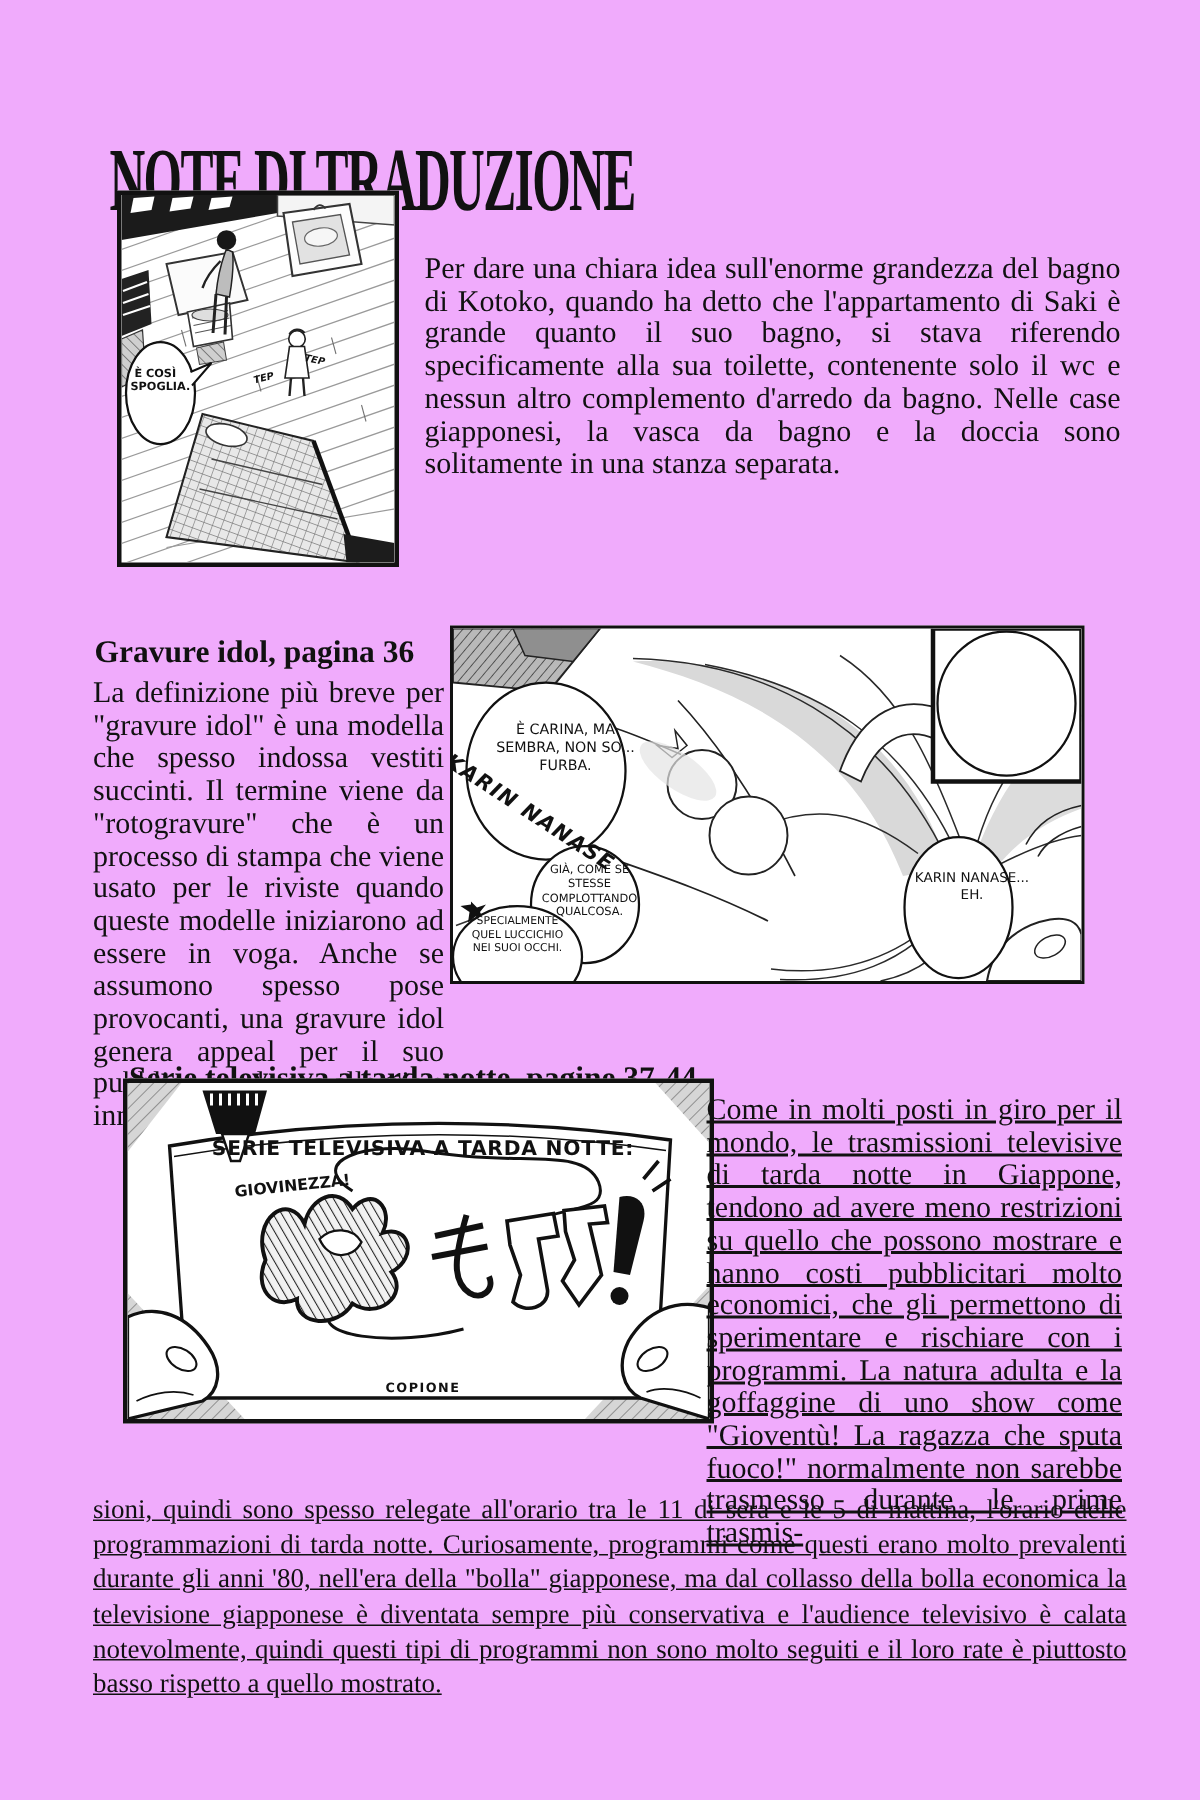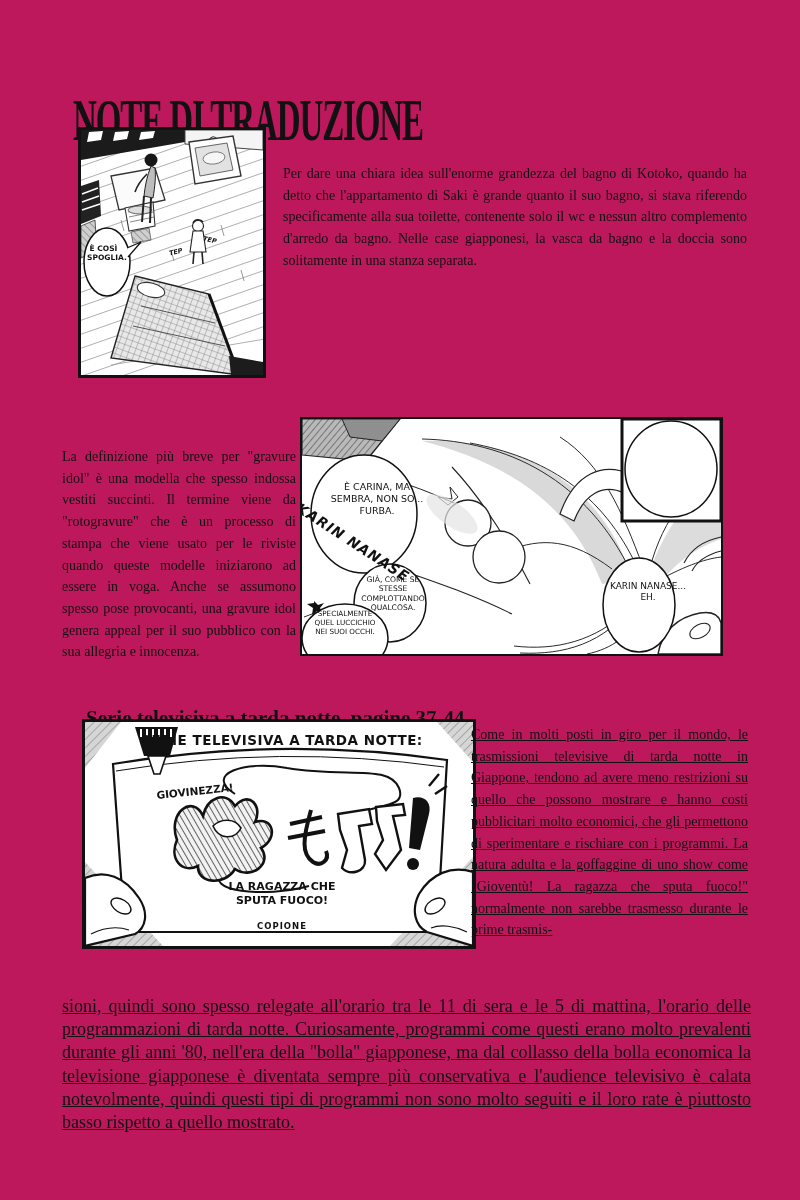--- a/index.html
+++ b/index.html
@@ -1,23 +1,23 @@
 <!DOCTYPE html>
 <html lang="it"><head>
 <meta charset="utf-8">
 <style>
   html,body{margin:0;padding:0;background:#fff;}
-  .page{position:relative;width:800px;height:1200px;background:#be185d;overflow:hidden;
+  .page{position:relative;width:800px;height:1200px;background:#f0abfc;overflow:hidden;
         font-family:"Liberation Serif",serif;color:#111;}
   .abs{position:absolute;}
   
   .main-title{left:73px;top:50px;font-size:60px;font-weight:bold;letter-spacing:-2px;
               white-space:nowrap;transform:scaleX(0.55);transform-origin:0 0;line-height:1;}
   .sec-heading{font-size:21px;font-weight:bold;white-space:nowrap;line-height:1.1;}
-  .body-text{font-size:14px;line-height:21.7px;text-align:justify;}
+  .body-text{font-size:20px;line-height:21.7px;text-align:justify;}
   .h1pos{left:283px;top:122px;} .b1pos{left:283px;top:149px;width:464px;}
   .h2pos{left:63px;top:406px;}  .b2pos{left:62px;top:432px;width:234px;}
   .h3pos{left:86px;top:690px;}  .b3pos{left:471px;top:710px;width:277px;text-decoration:underline;}
   .b4pos{left:62px;top:977px;width:689px;font-size:18px;line-height:23.2px;text-decoration:underline;}
   
   .panel{position:absolute;background:#fff;box-sizing:border-box;overflow:hidden;}
   .panel svg{position:absolute;left:0;top:0;width:100%;height:100%;}
   .panel-1{left:78px;top:127px;width:188px;height:251px;border:3px solid #111;}
   .panel-2{left:300px;top:417px;width:423px;height:239px;border:2px solid #111;}
   .panel-3{left:82px;top:719px;width:394px;height:230px;border:3px solid #111;}
@@ -27,21 +27,21 @@
   .p1-bubble-text{left:6px;top:114px;width:33px;font-size:7.5px;font-weight:bold;}
   .p1-sfx1{left:88px;top:118px;font-size:6.5px;font-weight:bold;font-style:italic;transform:rotate(-14deg);}
   .p1-sfx2{left:122px;top:106px;font-size:6.5px;font-weight:bold;font-style:italic;transform:rotate(12deg);}
   .p2-b1{left:27px;top:62px;width:96px;font-size:9.5px;}
   .p2-b2{left:55px;top:156px;width:72px;font-size:7.6px;}
   .p2-b3{left:6px;top:190px;width:74px;font-size:7.2px;}
   .p2-b4{left:328px;top:16px;width:88px;font-size:8.6px;}
   .p2-b5{left:304px;top:162px;width:84px;font-size:9px;}
   .p2-diag{left:-14px;top:112px;width:120px;font-size:14px;font-weight:bold;font-style:italic;
            transform:rotate(33deg);white-space:nowrap;letter-spacing:1px;}
-  .p3-header{left:47px;top:10px;width:300px;font-size:13.5px;font-weight:bold;letter-spacing:0.5px;}
+  .p3-header{left:47px;top:36px;width:300px;font-size:13.5px;font-weight:bold;letter-spacing:0.5px;}
   .p3-sub{left:55px;top:63px;width:110px;font-size:10.5px;font-weight:bold;transform:rotate(-6deg);}
   .p3-tagline{left:122px;top:158px;width:150px;font-size:11px;font-weight:bold;}
   .p3-footer{left:122px;top:199px;width:150px;font-size:8.5px;font-weight:bold;letter-spacing:1px;}
 </style>
 </head>
 <body>
 
 <div class="page">
 
   <h1 class="abs main-title">NOTE DI TRADUZIONE</h1>
@@ -149,20 +149,21 @@
         <ellipse cx="26" cy="132" rx="23" ry="34" fill="#fff" stroke="#111" stroke-width="1.5"></ellipse>
         <path d="M46,118 L60,112 L47,127" fill="#fff" stroke="#111" stroke-width="1.3"></path>
       </g>
     </svg>
     <div class="comic p1-bubble-text">È COSÌ SPOGLIA.</div>
     <div class="comic p1-sfx1">TEP</div>
     <div class="comic p1-sfx2">TEP</div>
   </div>
   <p class="abs body-text b1pos">Per dare una chiara idea sull'enorme grandezza del bagno di Kotoko, quando ha detto che l'appartamento di Saki è grande quanto il suo bagno, si stava riferendo specificamente alla sua toilette, contenente solo il wc e nessun altro complemento d'arredo da bagno. Nelle case giapponesi, la vasca da bagno e la doccia sono solitamente in una stanza separata.</p>
 
+  <h2 class="abs sec-heading h2pos">Gravure idol, pagina 36</h2>
   <p class="abs body-text b2pos">La definizione più breve per "gravure idol" è una modella che spesso indossa vestiti succinti. Il termine viene da "rotogravure" che è un processo di stampa che viene usato per le riviste quando queste modelle iniziarono ad essere in voga. Anche se assumono spesso pose provocanti, una gravure idol genera appeal per il suo pubblico con la sua allegria e innocenza.</p>
 
   <div class="panel panel-2">
     <svg viewBox="0 0 419 235" preserveAspectRatio="none">
       <defs>
         <pattern id="p2hatch" width="5" height="5" patternUnits="userSpaceOnUse" patternTransform="rotate(40)">
           <rect width="5" height="5" fill="#b9b9b9"></rect>
           <path d="M0,0 L0,5" stroke="#333" stroke-width="1"></path>
         </pattern>
       </defs>
@@ -301,20 +302,19 @@
         <path d="M6,212 C18,206 32,204 44,208" stroke="#111" stroke-width="1.2" fill="none"></path>
       </g>
       <g>
         <path d="M388,150 C366,143 346,152 334,172 C326,188 330,204 342,210 L388,224 Z" fill="#fff" stroke="#111" stroke-width="2.2"></path>
         <ellipse cx="350" cy="184" rx="11" ry="6.5" fill="#fff" stroke="#111" stroke-width="1.4" transform="rotate(-32 350 184)"></ellipse>
         <path d="M382,210 C370,204 356,202 346,206" stroke="#111" stroke-width="1.2" fill="none"></path>
       </g>
     </svg>
     <div class="comic p3-header">SERIE TELEVISIVA A TARDA NOTTE:</div>
     <div class="comic p3-sub">GIOVINEZZA!</div>
-    <div class="comic p3-tagline">LA RAGAZZA CHE SPUTA FUOCO!</div>
     <div class="comic p3-footer">COPIONE</div>
   </div>
 
   <p class="abs body-text b3pos">Come in molti posti in giro per il mondo, le trasmissioni televisive di tarda notte in Giappone, tendono ad avere meno restrizioni su quello che possono mostrare e hanno costi pubblicitari molto economici, che gli permettono di sperimentare e rischiare con i programmi. La natura adulta e la goffaggine di uno show come "Gioventù! La ragazza che sputa fuoco!" normalmente non sarebbe trasmesso durante le prime trasmis-</p>
   <p class="abs body-text b4pos">sioni, quindi sono spesso relegate all'orario tra le 11 di sera e le 5 di mattina, l'orario delle programmazioni di tarda notte. Curiosamente, programmi come questi erano molto prevalenti durante gli anni '80, nell'era della "bolla" giapponese, ma dal collasso della bolla economica la televisione giapponese è diventata sempre più conservativa e l'audience televisivo è calata notevolmente, quindi questi tipi di programmi non sono molto seguiti e il loro rate è piuttosto basso rispetto a quello mostrato.</p>
 
 </div>
 
 </body></html>

